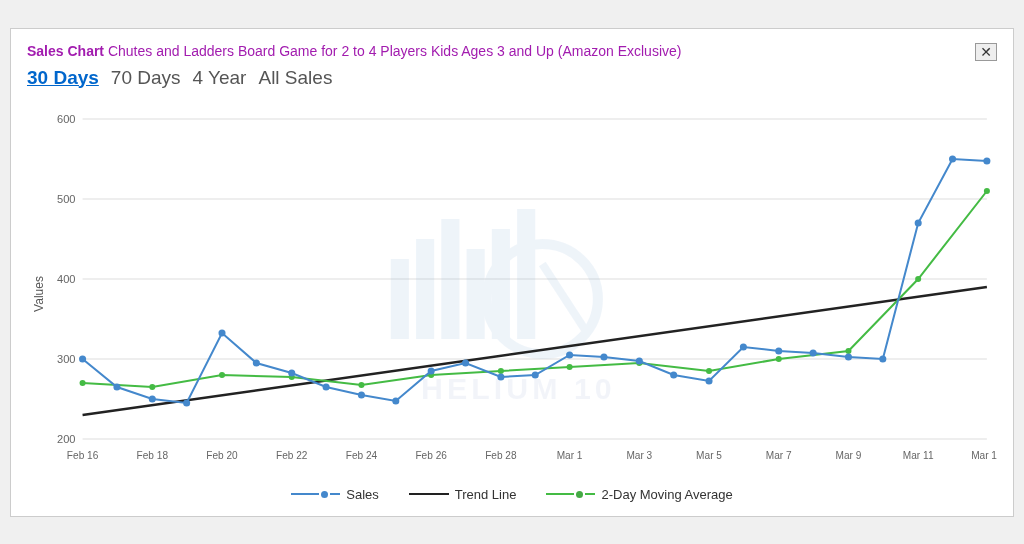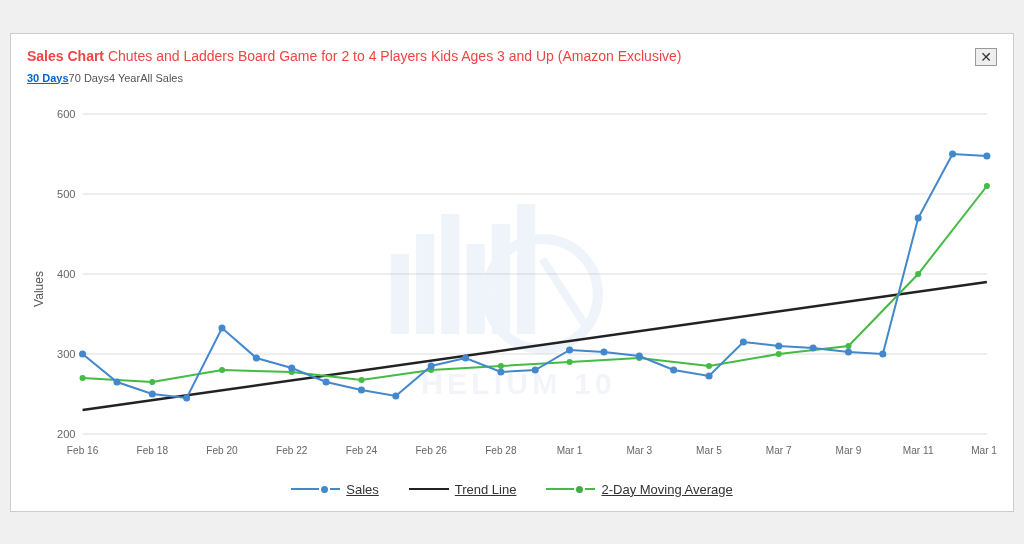--- a/index.html
+++ b/index.html
@@ -19,38 +19,39 @@
       position: relative;
     }
     .chart-header {
       display: flex;
       align-items: flex-start;
       justify-content: space-between;
       margin-bottom: 6px;
     }
     .chart-title {
       font-size: 14px;
-      color: #ef4444;
+      color: #a21caf;
     }
     .chart-title-bold {
       font-weight: bold;
     }
     .close-btn {
       cursor: pointer;
       font-size: 14px;
       color: #333;
       border: 1px solid #999;
       padding: 1px 4px;
       background: #eee;
       line-height: 1;
     }
     .time-filters {
       display: flex;
+      gap: 12px;
       margin-bottom: 10px;
-      font-size: 11px;
+      font-size: 19px;
     }
     .time-filter-link {
       color: #0066cc;
       text-decoration: underline;
       cursor: pointer;
     }
     .time-filter-link.active {
       font-weight: bold;
     }
     .time-filter-link.inactive {
@@ -67,21 +68,20 @@
       width: 100%;
       height: 100%;
     }
     .legend {
       display: flex;
       justify-content: center;
       gap: 30px;
       margin-top: 8px;
       font-size: 13px;
       color: #333;
-      text-decoration: underline;
     }
     .legend-item {
       display: flex;
       align-items: center;
       gap: 6px;
     }
     .legend-dot {
       width: 7px;
       height: 7px;
       border-radius: 50%;

